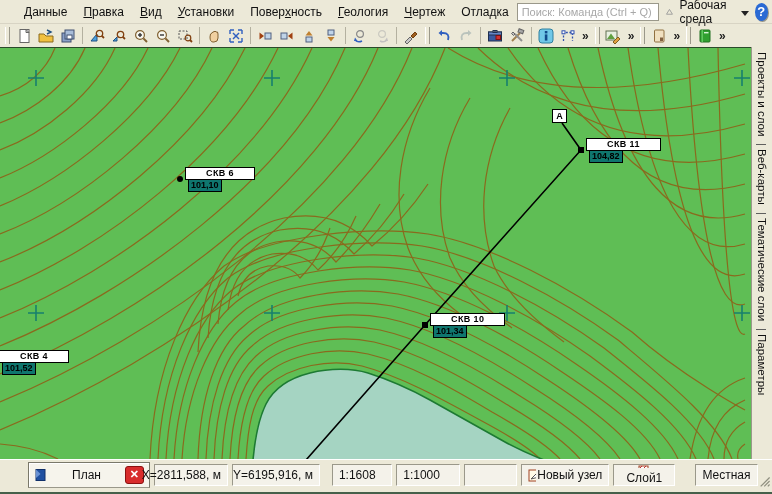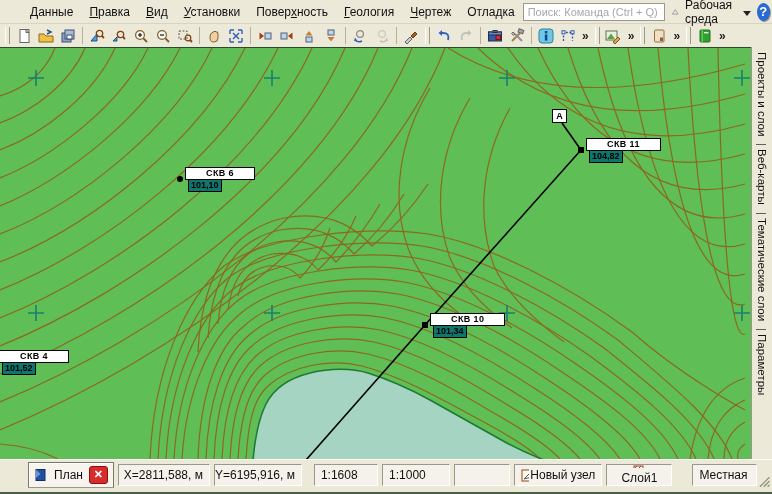--- a/index.html
+++ b/index.html
@@ -1,20 +1,20 @@
 <!DOCTYPE html>
 <html><head>
 <meta charset="utf-8">
 <style>
   html,body{margin:0;padding:0;}
   body{width:772px;height:494px;overflow:hidden;font-family:"Liberation Sans",sans-serif;background:#ece9d8;
        -webkit-font-smoothing:antialiased;}
   
   .menubar{height:24px;display:flex;align-items:center;background:#ece9d8;border-bottom:1px solid #d8d4c4;
-           font-size:12px;color:#111;padding-left:22px;box-sizing:border-box;}
+           font-size:12px;color:#111;padding-left:16px;box-sizing:border-box;}
   .menu-item{padding:3px 8px;cursor:default;}
   .menubar-right{margin-left:auto;display:flex;align-items:center;gap:6px;padding-right:4px;}
   .search-box{width:142px;height:18px;border:1px solid #9a988a;background:#fff;font-size:11px;
               font-family:"Liberation Sans",sans-serif;color:#333;padding:0 4px;box-sizing:border-box;}
   .search-box::placeholder{color:#a8a8a8;}
   .tri-outline{width:12px;height:12px;}
   .workspace{display:flex;align-items:center;font-size:12px;gap:2px;cursor:default;}
   .drop-arrow{width:0;height:0;border-left:4px solid transparent;border-right:4px solid transparent;
               border-top:5px solid #222;margin-top:3px;}
   .help-btn{width:18px;height:18px;border-radius:50%;background:#2a6ad4;color:#fff;font-weight:bold;
@@ -41,27 +41,27 @@
   .a-label{position:absolute;left:552px;top:61px;width:13px;height:12px;background:#fff;border:1px solid #000;
            font:bold 9px "Liberation Sans",sans-serif;text-align:center;line-height:12px;z-index:4;}
   
   .side-strip{width:21px;background:#ece9d8;border-left:1px solid #9a988a;display:flex;flex-direction:column;
               align-items:center;padding-top:3px;box-sizing:border-box;}
   .vtab{writing-mode:vertical-rl;font-size:11.5px;color:#111;cursor:default;padding:2px 0;}
   .vtab:not(:first-child)::before{content:"|";padding:3px 0;color:#555;}
   
   .statusbar{height:33px;background:#ece9d8;display:flex;align-items:center;font-size:12px;color:#111;
              padding:2px 2px 4px 2px;box-sizing:border-box;border-top:1px solid #fff;}
-  .plan-tab{margin-left:26px;height:24px;display:flex;align-items:center;gap:6px;background:#f6f4ec;
+  .plan-tab{margin-left:26px;height:24px;display:flex;align-items:center;gap:24px;background:#f6f4ec;
             border:1px solid #7a786a;border-bottom-color:#9a988a;padding:0 5px;box-shadow:1px 1px 0 #fff inset;}
   .close-btn{width:17px;height:16px;background:#d82c2c;border:1px solid #8a1010;border-radius:3px;color:#fff;
              font-weight:bold;font-size:11px;text-align:center;line-height:15px;cursor:default;}
   .sb-field{height:22px;background:#f4f2ea;border:1px solid #9a988a;border-bottom-color:#fff;border-right-color:#fff;
             display:flex;align-items:center;padding:0 6px;margin-left:4px;box-sizing:border-box;white-space:nowrap;}
-  .sb-x{width:92px;justify-content:flex-end;}
+  .sb-x{width:74px;justify-content:flex-end;}
   .sb-y{width:88px;justify-content:flex-end;}
   .sb-sc1{width:66px;margin-left:12px;}
   .sb-sc2{width:70px;}
   .sb-empty{width:58px;}
   .sb-node{width:88px;gap:1px;}
   .sb-layer{width:68px;gap:3px;flex-direction:column;}
   .sb-cs{width:66px;margin-left:20px;}
   .grip{margin-left:auto;width:14px;height:14px;align-self:flex-end;}
   .bottom-strip{height:2px;background:#46604a;}
 </style>

